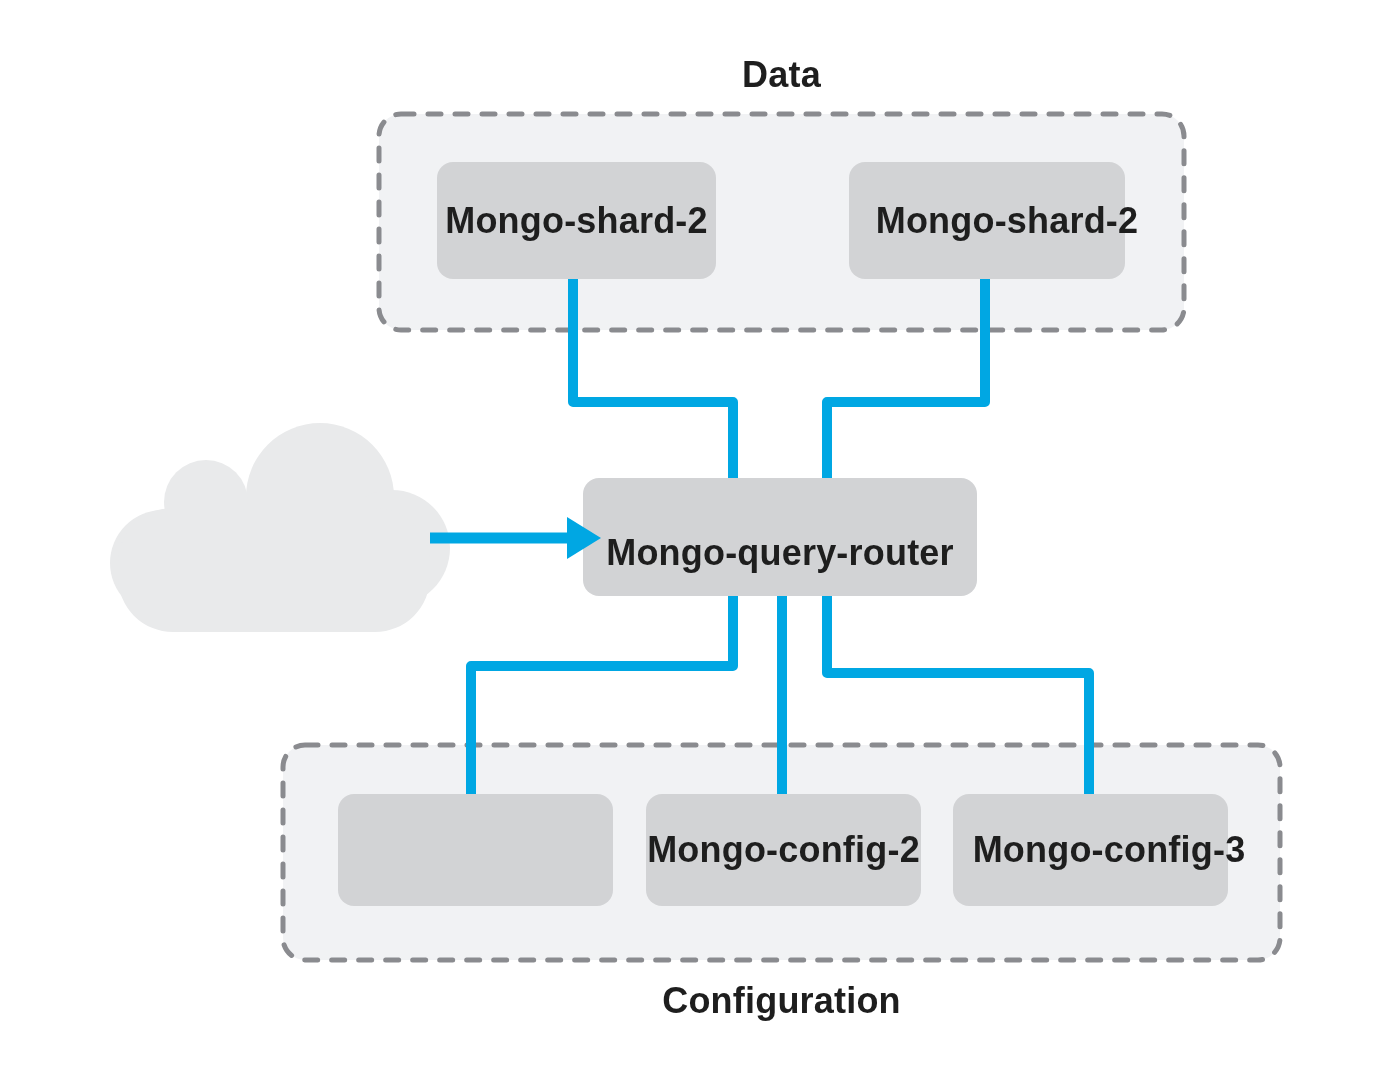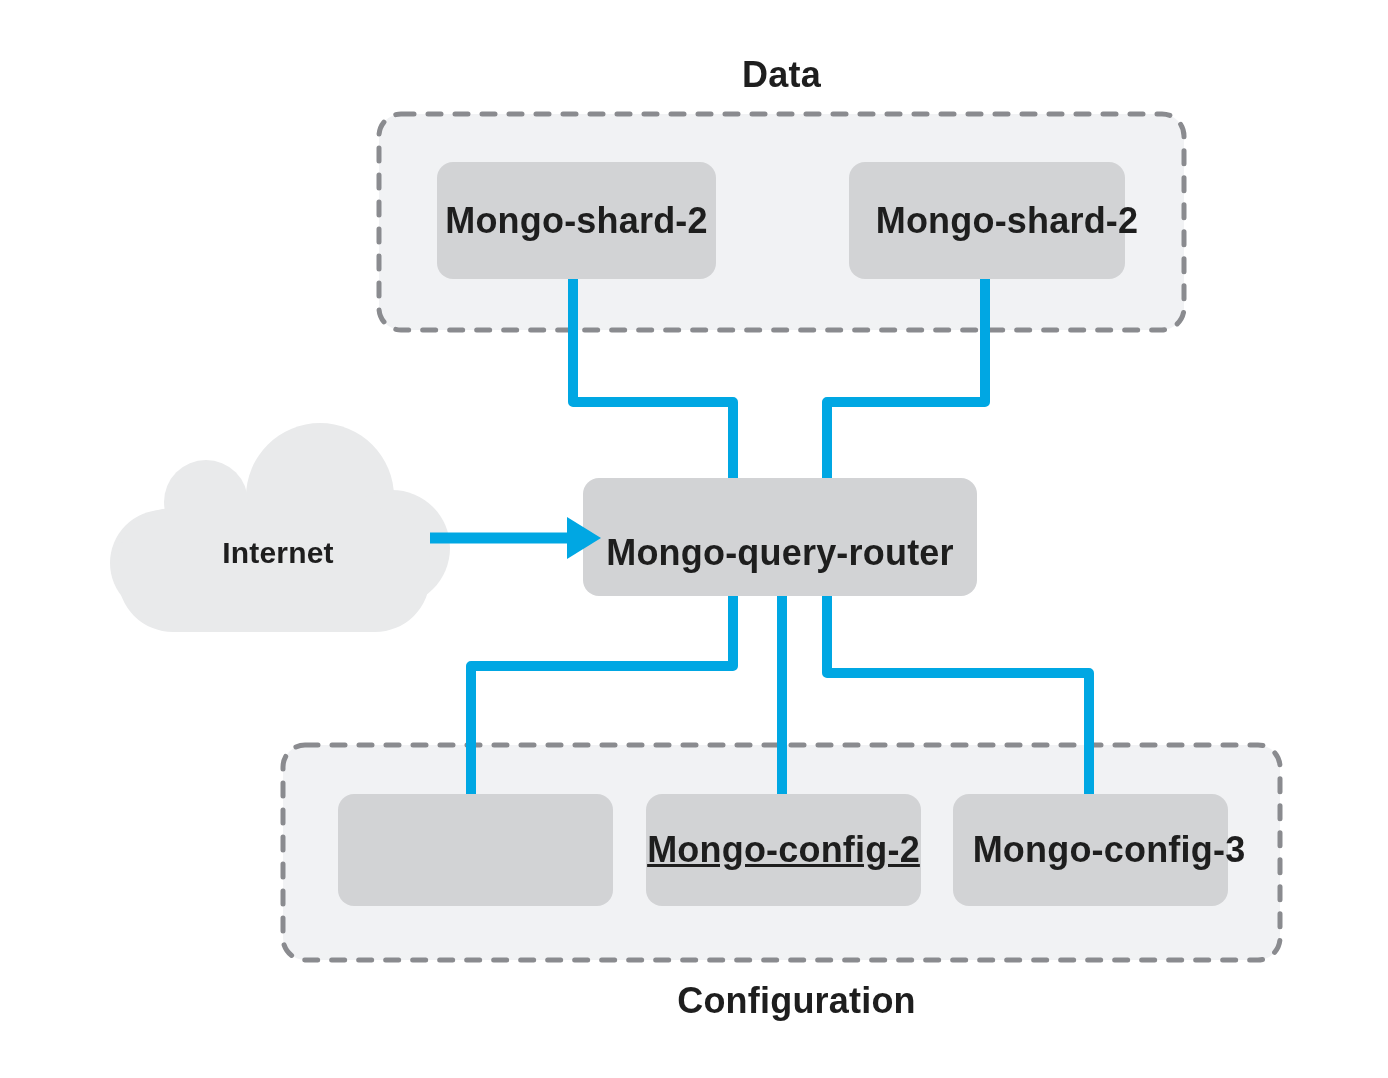--- a/index.html
+++ b/index.html
@@ -96,24 +96,23 @@
       <polygon class="arrow-head" points="567,517 567,559 601,538"></polygon>
     </g>
   </svg>
 
   <div class="label" style="left:379px; top:54px; width:805px; height:42px;">Data</div>
 
   <div class="label" style="left:437px; top:162px; width:279px; height:117px;">Mongo-shard-2</div>
 
   <div class="label" style="left:849px; top:162px; width:316px; height:117px;">Mongo-shard-2</div>
 
-  <div class="label cloud-label" style="left:128px; top:532px; width:300px; height:42px;">Internet</div>
 
   <div class="label" style="left:583px; top:478px; width:394px; height:150px;">Mongo-query-router</div>
 
 
-  <div class="label" style="left:646px; top:794px; width:275px; height:112px;text-decoration:underline;">Mongo-config-2</div>
+  <div class="label" style="left:646px; top:794px; width:275px; height:112px;">Mongo-config-2</div>
 
   <div class="label" style="left:953px; top:794px; width:312px; height:112px;border-radius:18px;">Mongo-config-3</div>
 
-  <div class="label" style="left:298px; top:980px; width:997px; height:42px;">Configuration</div>
+  <div class="label" style="left:283px; top:980px; width:997px; height:42px;">Configuration</div>
 
 </div>
 
 </body></html>

